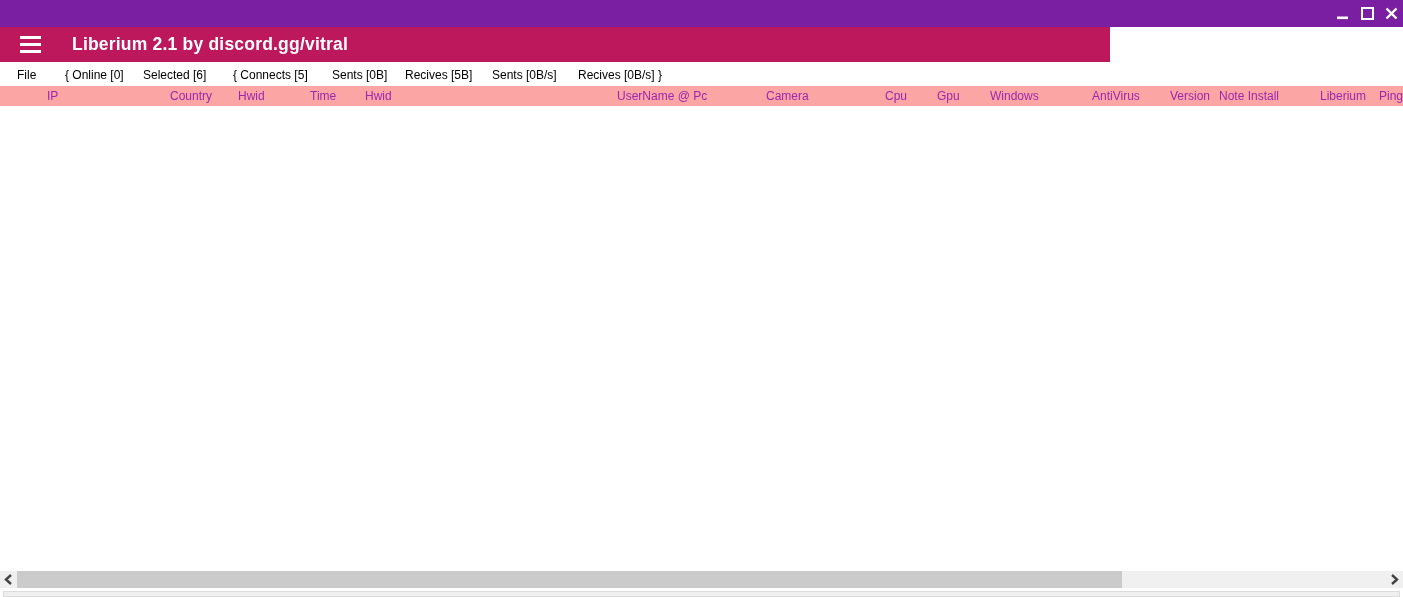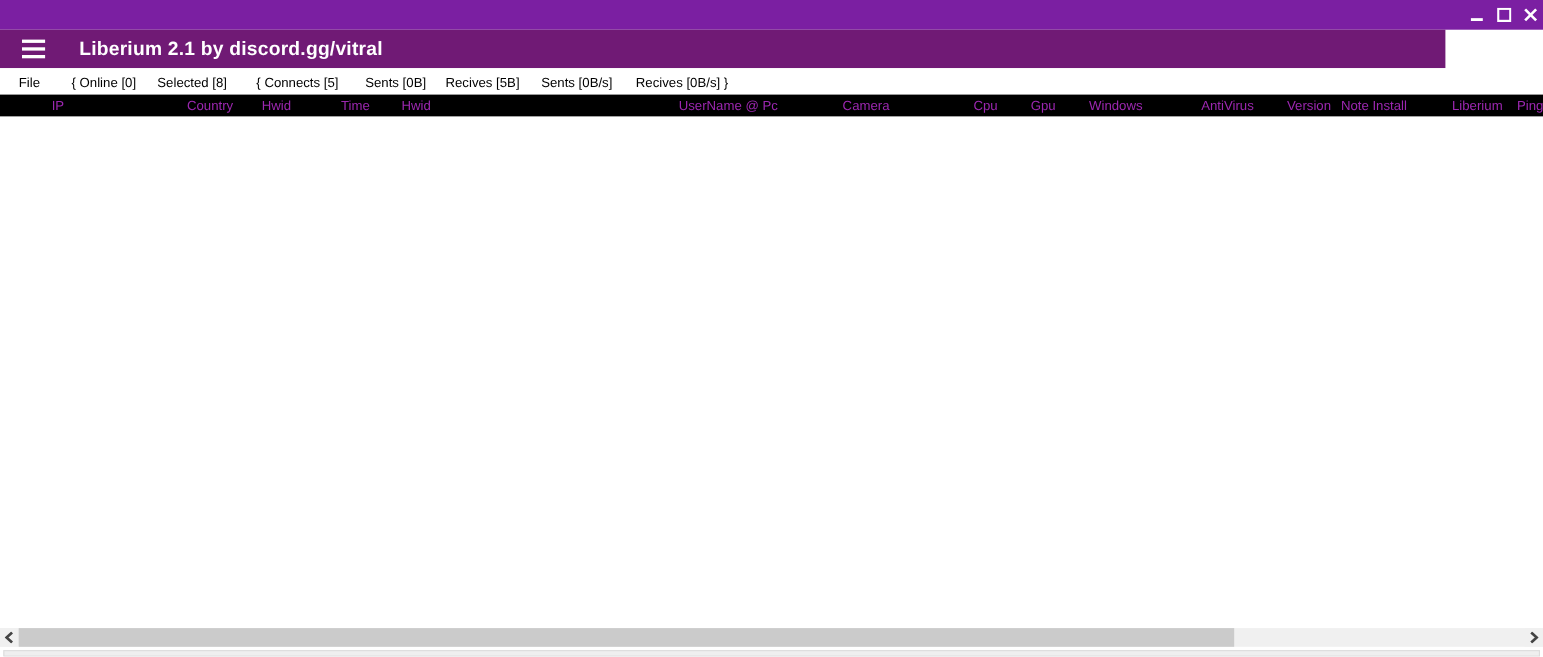--- a/index.html
+++ b/index.html
@@ -24,22 +24,22 @@
   }
   .win-btn {
     width: 24px; height: 27px;
     display: flex; align-items: center; justify-content: center;
     cursor: pointer;
   }
   .win-btn svg { display: block; }
 
   
   .titlebar-main {
-    position: absolute; left: 0; top: 27px; width: 1314px; height: 35px;
-    background: #701a75;
+    position: absolute; left: 0; top: 27px; width: 1110px; height: 35px;
+    background: #be185d;
     display: flex; align-items: center;
   }
   .hamburger {
     position: absolute; left: 20px; top: 9px;
     width: 21px; height: 17px;
     display: flex; flex-direction: column; justify-content: space-between;
     cursor: pointer;
   }
   .hamburger .bar { height: 2.6px; width: 100%; background: #ffffff; }
   .app-title {
@@ -57,21 +57,21 @@
   .menu-item {
     position: absolute; top: 0; height: 26px;
     display: flex; align-items: center;
     font-size: 12px; color: #000000; white-space: nowrap;
   }
   .menu-item.clickable { cursor: default; }
 
   
   .header-row {
     position: absolute; left: 0; top: 86px; width: 1403px; height: 20px;
-    background: #000000;
+    background: #fca5a5;
   }
   .col-header {
     position: absolute; top: 0; height: 20px;
     display: flex; align-items: center;
     font-size: 12px; color: #9C27B0; white-space: nowrap;
     cursor: default;
   }
 
   
   .client-area {
@@ -136,21 +136,21 @@
       <div class="bar"></div>
         <div class="bar"></div>
         <div class="bar"></div>
     </div>
     <div class="app-title">Liberium 2.1 by discord.gg/vitral</div>
   </div>
 
   <div class="menubar">
     <span class="menu-item clickable" style="left:17px">File</span>
     <span class="menu-item" style="left:65px">{ Online [0]</span>
-    <span class="menu-item" style="left:143px">Selected [8]</span>
+    <span class="menu-item" style="left:143px">Selected [6]</span>
     <span class="menu-item" style="left:233px">{ Connects [5]</span>
     <span class="menu-item" style="left:332px">Sents [0B]</span>
     <span class="menu-item" style="left:405px">Recives [5B]</span>
     <span class="menu-item" style="left:492px">Sents [0B/s]</span>
     <span class="menu-item" style="left:578px">Recives [0B/s] }</span>
   </div>
 
   <div class="header-row">
     <span class="col-header" style="left:47px">IP</span>
     <span class="col-header" style="left:170px">Country</span>

